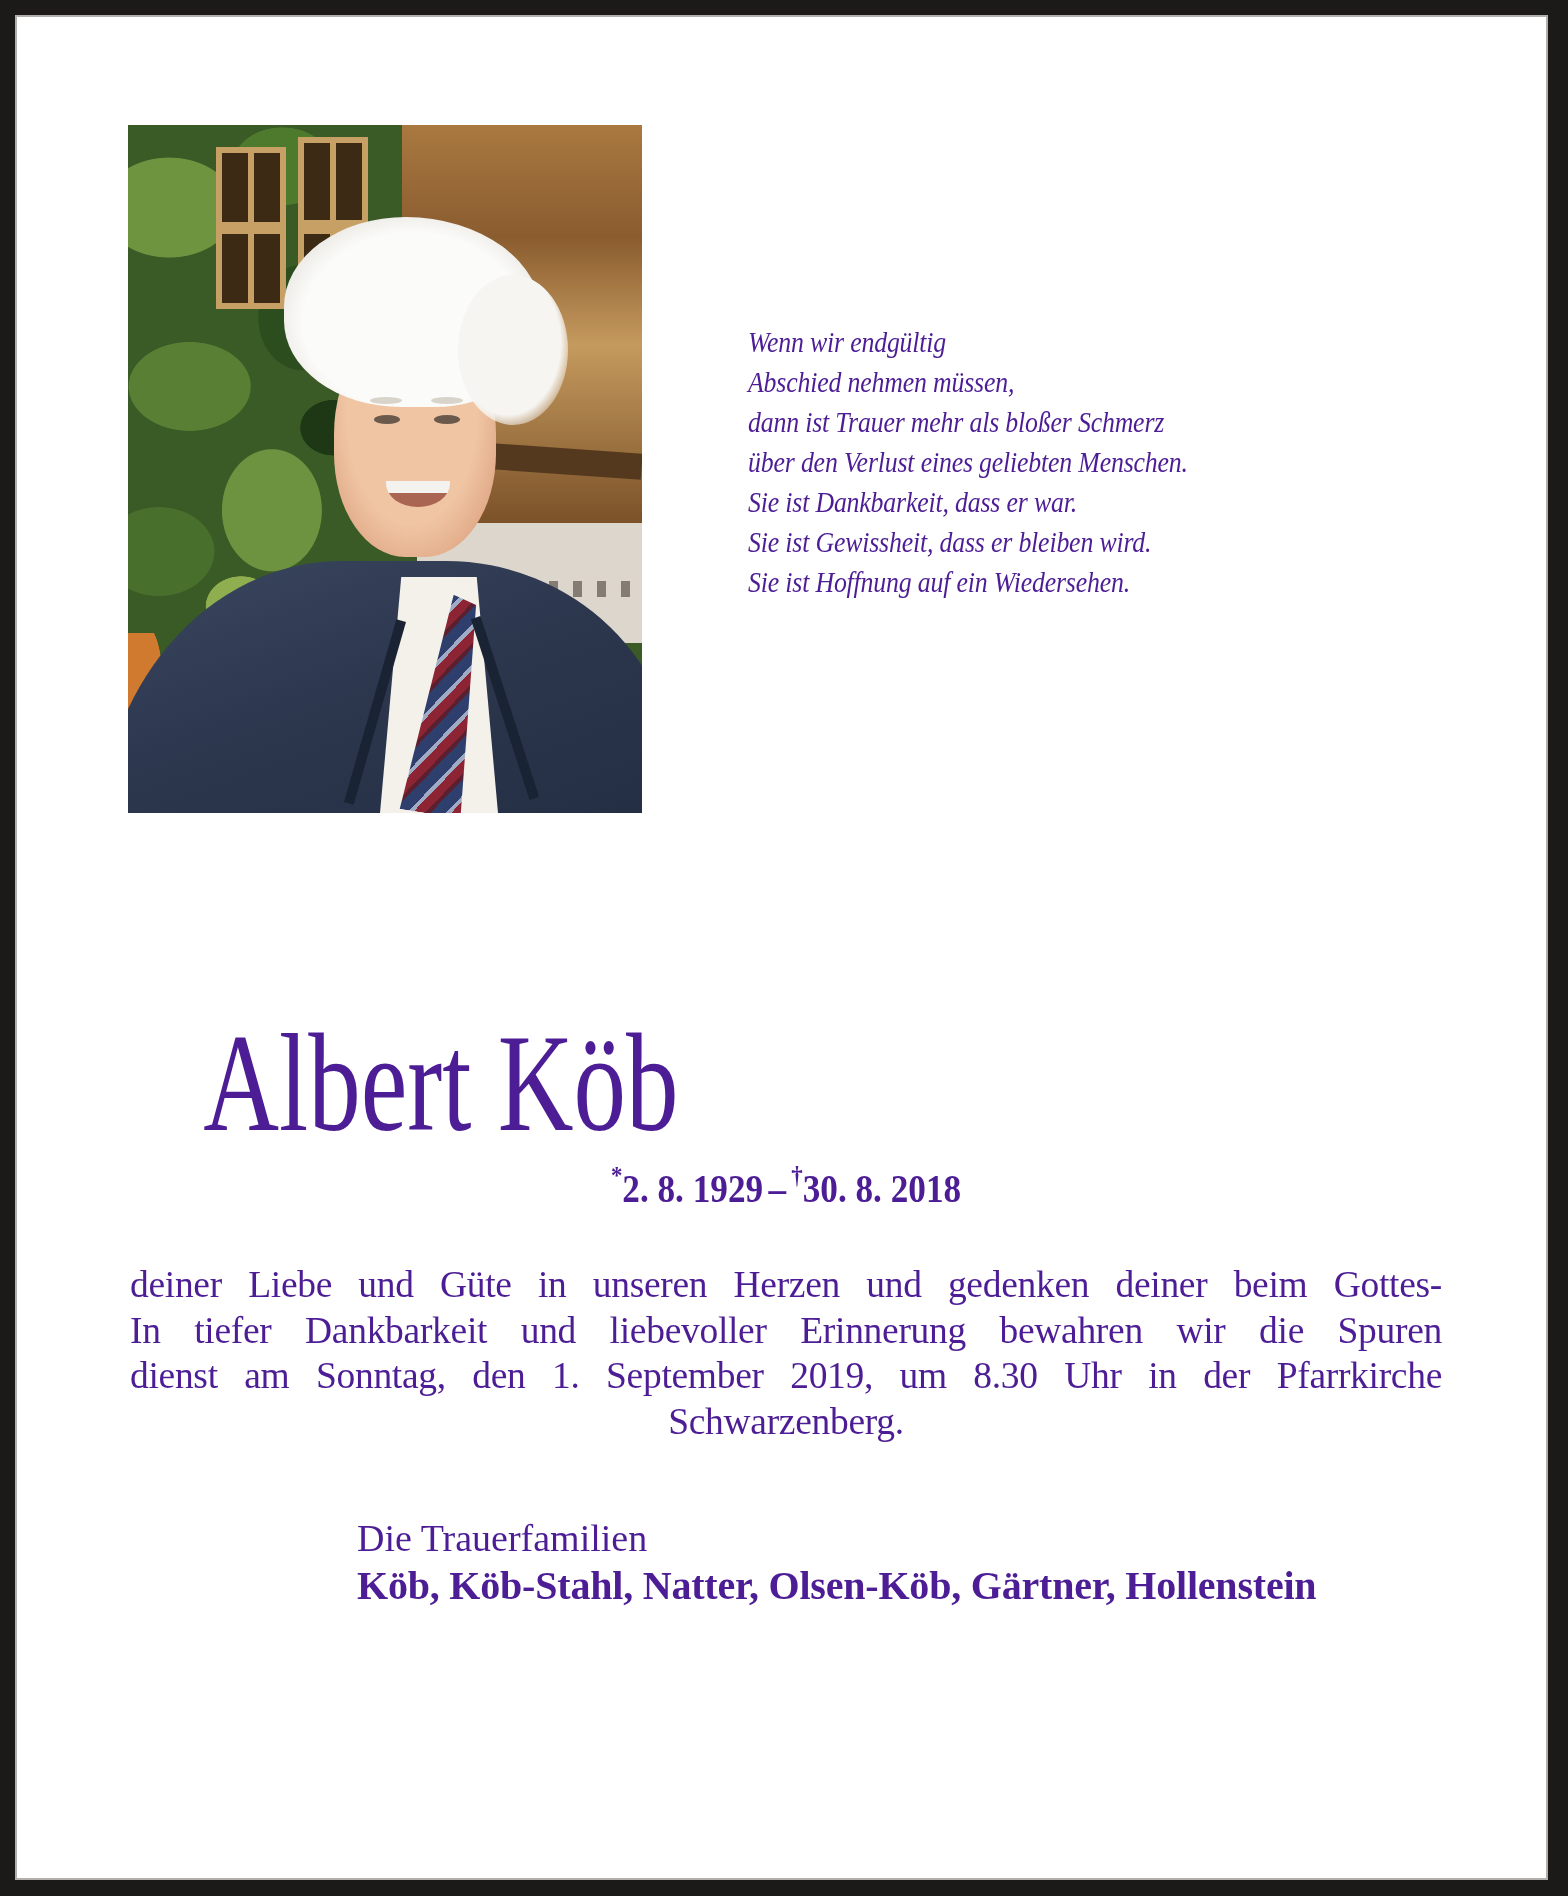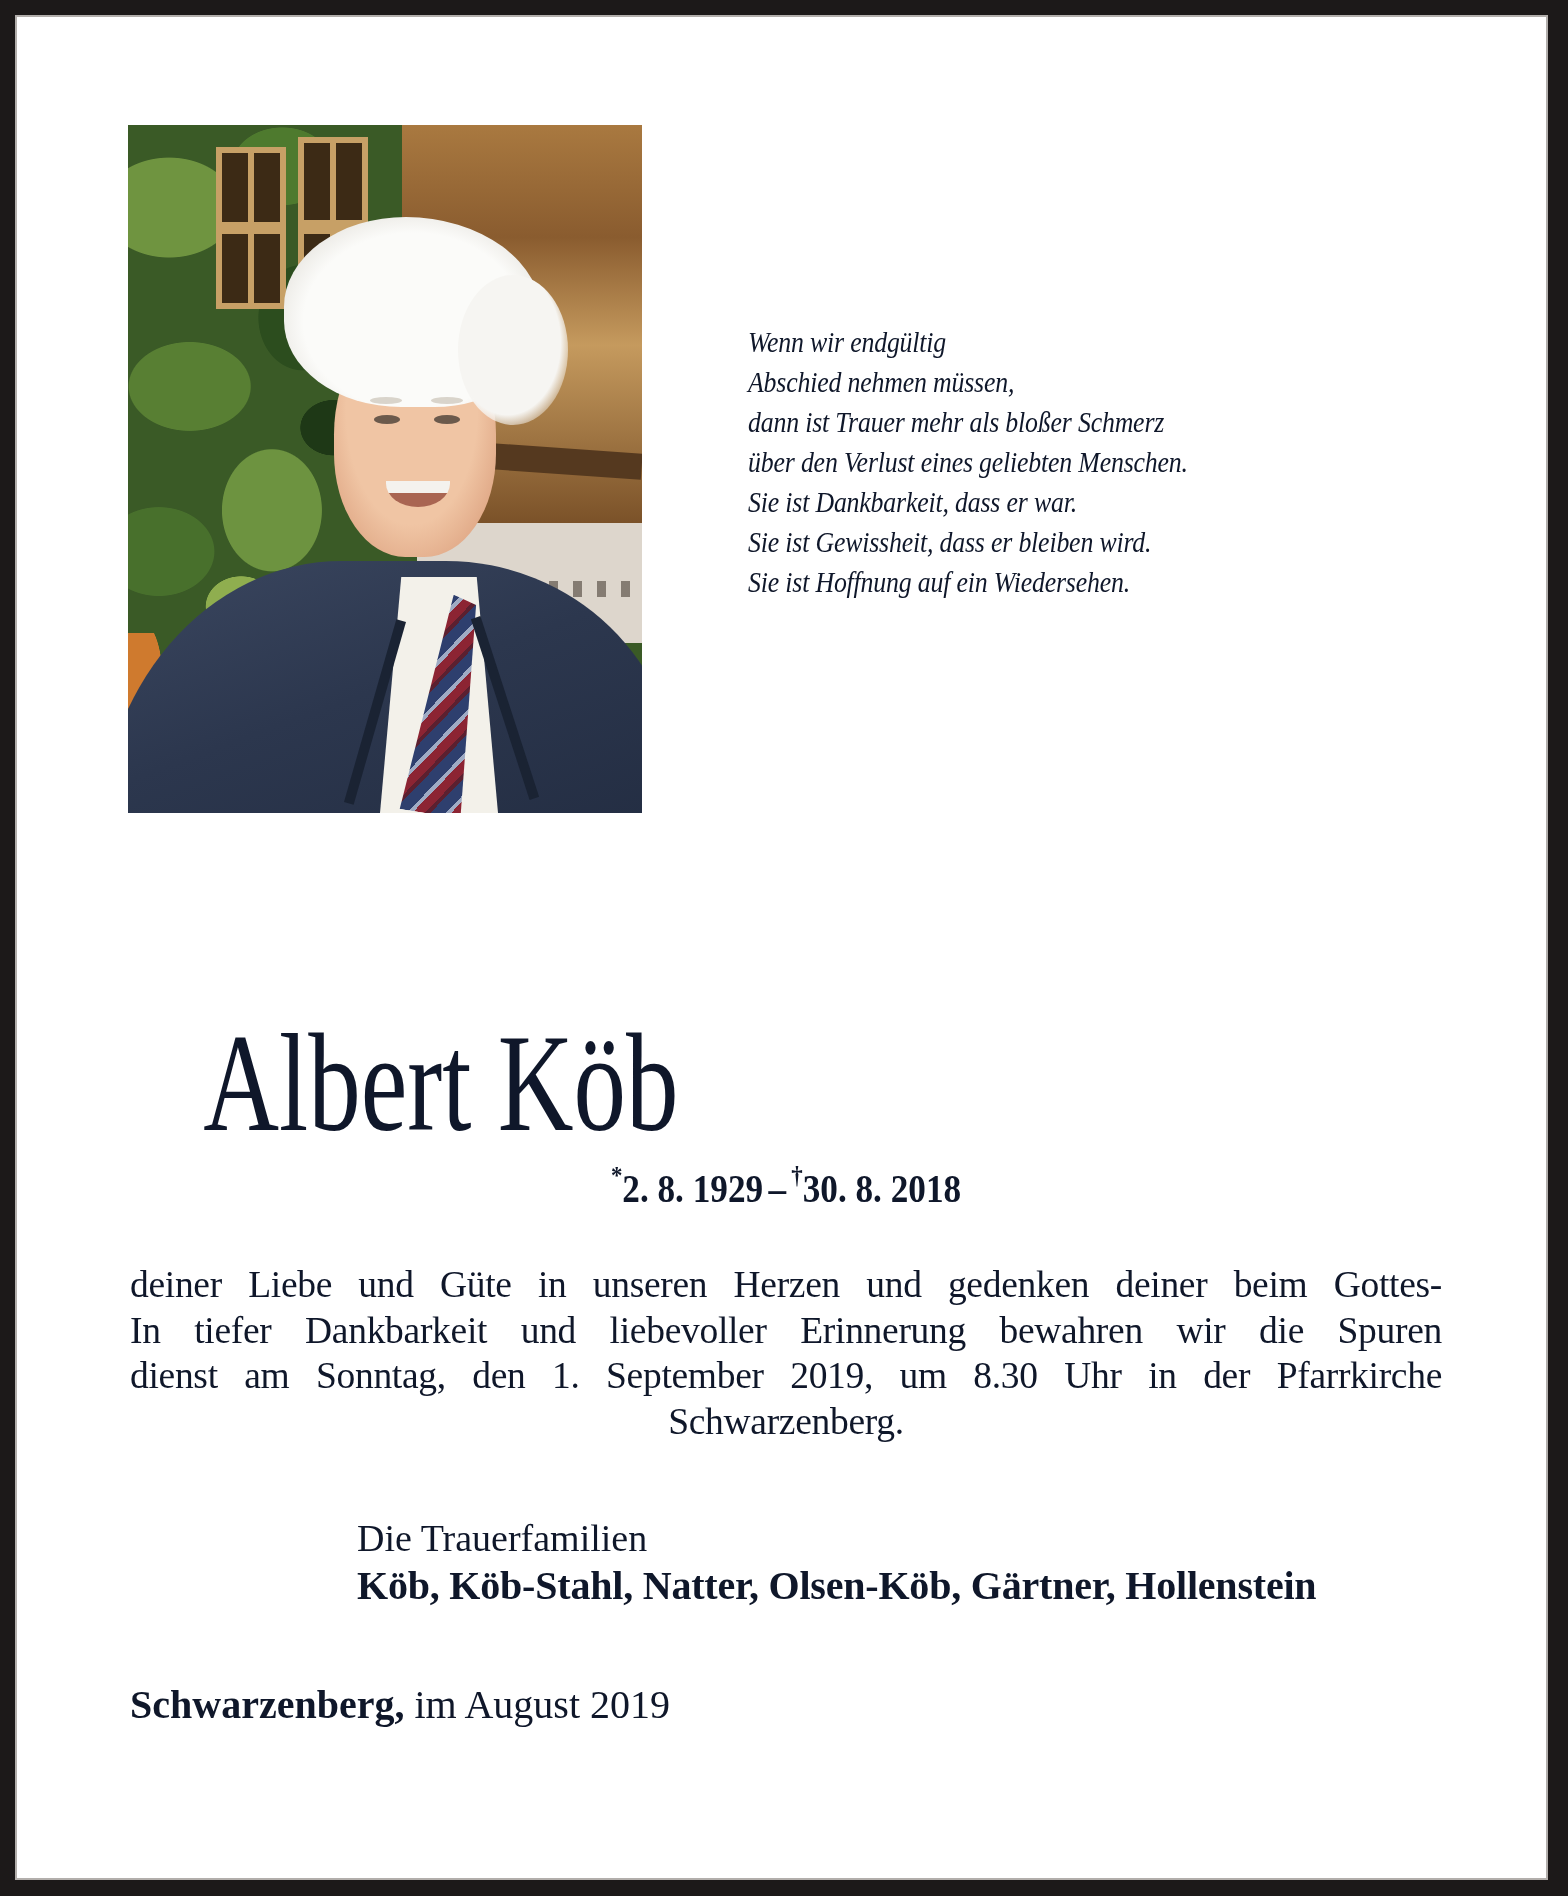--- a/index.html
+++ b/index.html
@@ -1,18 +1,18 @@
 <!DOCTYPE html>
 <html><head>
 <meta charset="utf-8">
 <style>
   html,body{margin:0;padding:0;background:#e8e8e8;}
   .canvas{
     position:relative;width:1568px;height:1896px;background:#ffffff;
-    font-family:"Liberation Serif","DejaVu Serif",serif;color:#0f172a;
+    font-family:"Liberation Serif","DejaVu Serif",serif;color:#4c1d95;
     overflow:hidden;
   }
   .frame{position:absolute;inset:0;border-style:solid;border-color:#1c1919;
     border-width:15px 20px 16px 15px;pointer-events:none;z-index:50;}
   .hairline{position:absolute;left:15px;top:15px;right:20px;bottom:16px;
     border:2px solid #b2aeab;pointer-events:none;z-index:49;}
 
   
   .photo{position:absolute;left:128px;top:125px;width:514px;height:688px;overflow:hidden;background:#35521f;}
   .foliage{position:absolute;inset:0;
@@ -144,17 +144,14 @@
     <div class="jline">In tiefer Dankbarkeit und liebevoller Erinnerung bewahren wir die Spuren</div>
     <div class="jline">dienst am Sonntag, den 1. September 2019, um 8.30 Uhr in der Pfarrkirche</div>
     <div class="lastline">Schwarzenberg.</div>
   </div>
 
   <div class="families">
     <div class="fam-intro">Die Trauerfamilien</div>
     <div class="fam-names">Köb, Köb-Stahl, Natter, Olsen-Köb, Gärtner, Hollenstein</div>
   </div>
 
-  <div class="signoff">
-    <span class="place">Schwarzenberg,</span><span> im August 2019</span>
-  </div>
 
 </div>
 
 </body></html>

